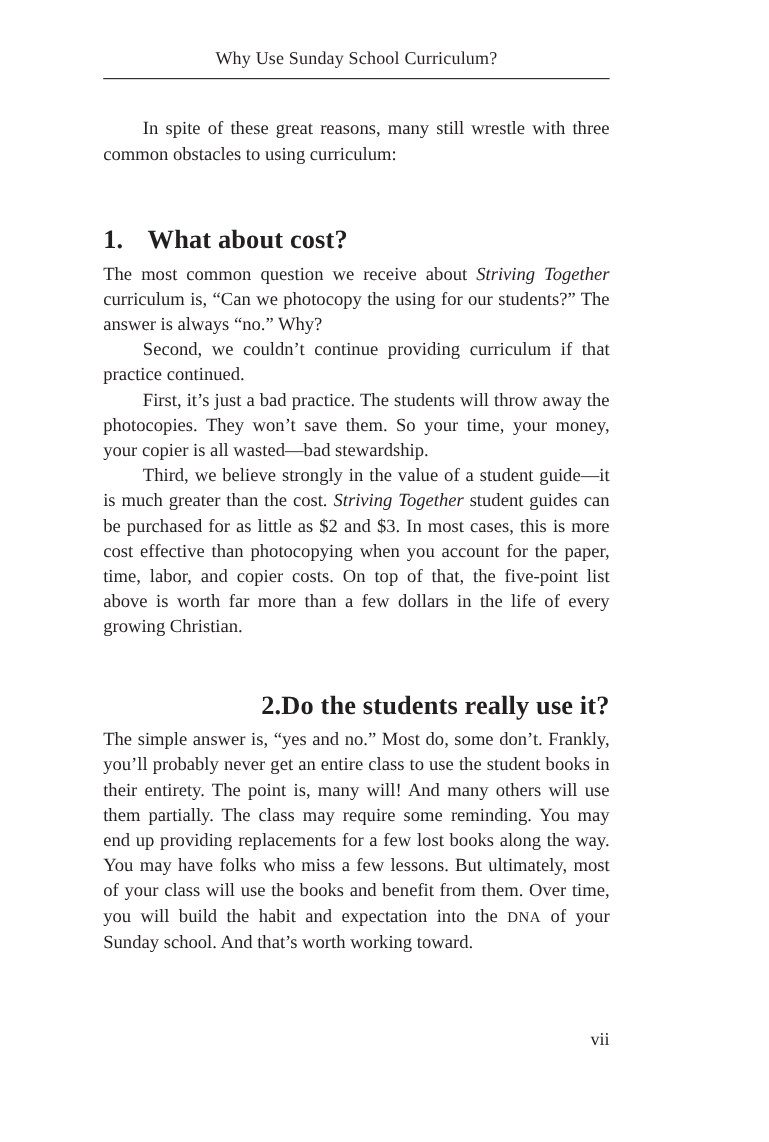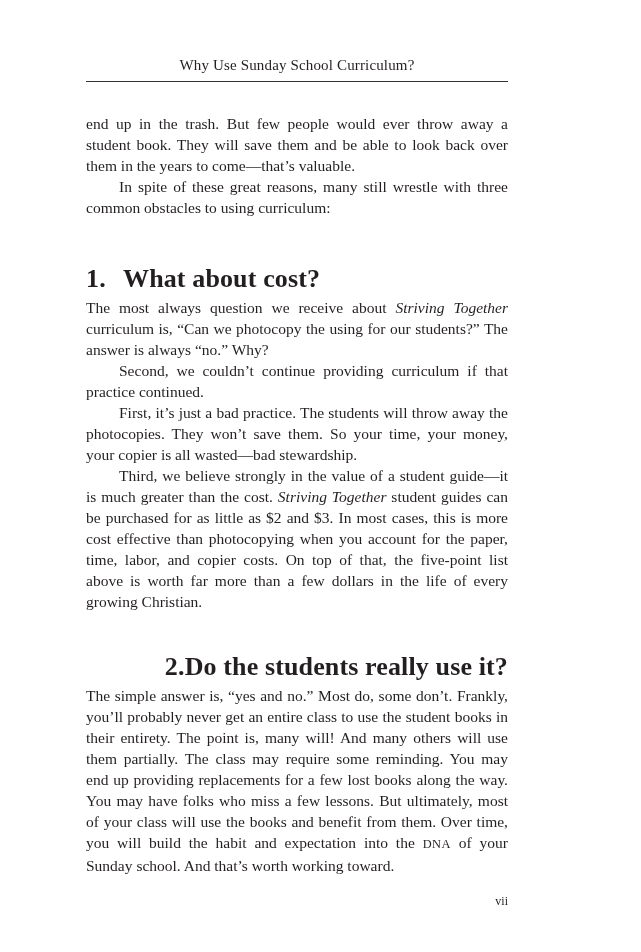--- a/index.html
+++ b/index.html
@@ -12,21 +12,21 @@
     width: 641px;
     height: 952px;
     background: #ffffff;
     font-family: "Liberation Serif", serif;
     color: #231f20;
     overflow: hidden;
   }
   .column {
     position: absolute;
     left: 86px;
-    top: 16px;
+    top: 0;
     width: 422px;
   }
   .running-head {
     margin-top: 39px;
     text-align: center;
     font-size: 15px;
     line-height: 20px;
     letter-spacing: 0.01em;
     padding-bottom: 6px;
     border-bottom: 1.5px solid #333132;
@@ -41,61 +41,60 @@
     text-align: justify;
   }
   .para.indent {
     text-indent: 33px;
   }
   .em { font-style: italic; }
   .sc { font-size: 0.8em; letter-spacing: 0.04em; }
   .section-1 { margin-top: 0; }
   .section-heading {
     margin: 0;
-    font-size: 26px;
+    font-size: 22px;
     font-weight: bold;
     line-height: 26px;
     letter-spacing: 0.005em;
   }
   .section-heading.h1 { margin-top: 48px; }
   .section-heading.h2 { margin-top: 42px; text-align: right; }
   .sec-num {
     display: inline-block;
     width: 37px;
   }
   .section-body { margin-top: 5px; }
   .page-number {
     position: absolute;
-    top: 891px;
+    top: 857px;
     right: 133px;
-    font-size: 12px;
+    font-size: 15px;
     line-height: 20px;
   }
 </style>
 </head>
 <body>
 
 <div class="page">
   <div class="column">
 
     <div class="running-head">
       <span>Why Use Sunday School Curriculum?</span>
     </div>
 
     <div class="intro">
-        <p class="para"><span>end up in the trash. But few people would ever throw away a student book. They will save them and be able to look back over them in the years to come—that’s valuable.</span></p>
         <p class="para indent"><span>In spite of these great reasons, many still wrestle with three common obstacles to using curriculum:</span></p>
       </div>
 
     <div class="section section-1">
       <h2 class="section-heading h1">
         <span class="sec-num">1.</span><span class="sec-title">What about cost?</span>
       </h2>
       <div class="section-body">
-          <p class="para"><span>The most always question we receive about </span><span class="em">Striving Together</span><span> curriculum is, “Can we photocopy the using for our students?” The answer is always “no.” Why?</span></p>
+          <p class="para"><span>The most common question we receive about </span><span class="em">Striving Together</span><span> curriculum is, “Can we photocopy the using for our students?” The answer is always “no.” Why?</span></p>
           <p class="para indent"><span>Second, we couldn’t continue providing curriculum if that practice continued.</span></p>
           <p class="para indent"><span>First, it’s just a bad practice. The students will throw away the photocopies. They won’t save them. So your time, your money, your copier is all wasted—bad stewardship.</span></p>
           <p class="para indent"><span>Third, we believe strongly in the value of a student guide—it is much greater than the cost. </span><span class="em">Striving Together</span><span> student guides can be purchased for as little as $2 and $3. In most cases, this is more cost effective than photocopying when you account for the paper, time, labor, and copier costs. On top of that, the five-point list above is worth far more than a few dollars in the life of every growing Christian.</span></p>
         </div>
     </div>
 
     <div class="section section-2">
       <h2 class="section-heading h2">
         <span class="sec-num">2.</span><span class="sec-title">Do the students really use it?</span>
       </h2>

